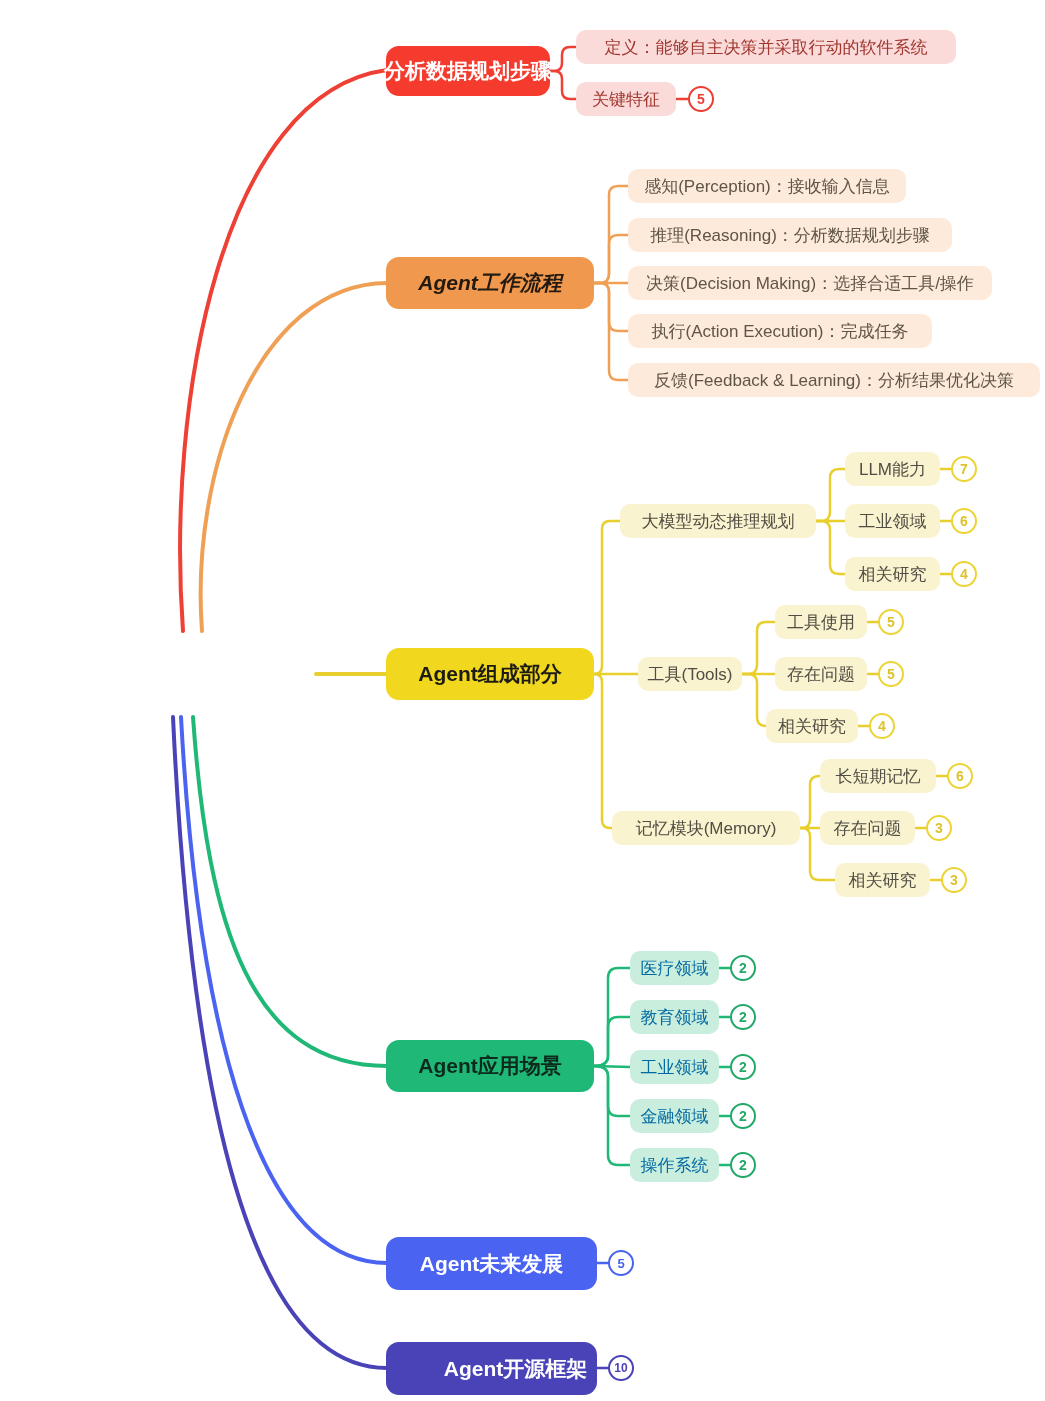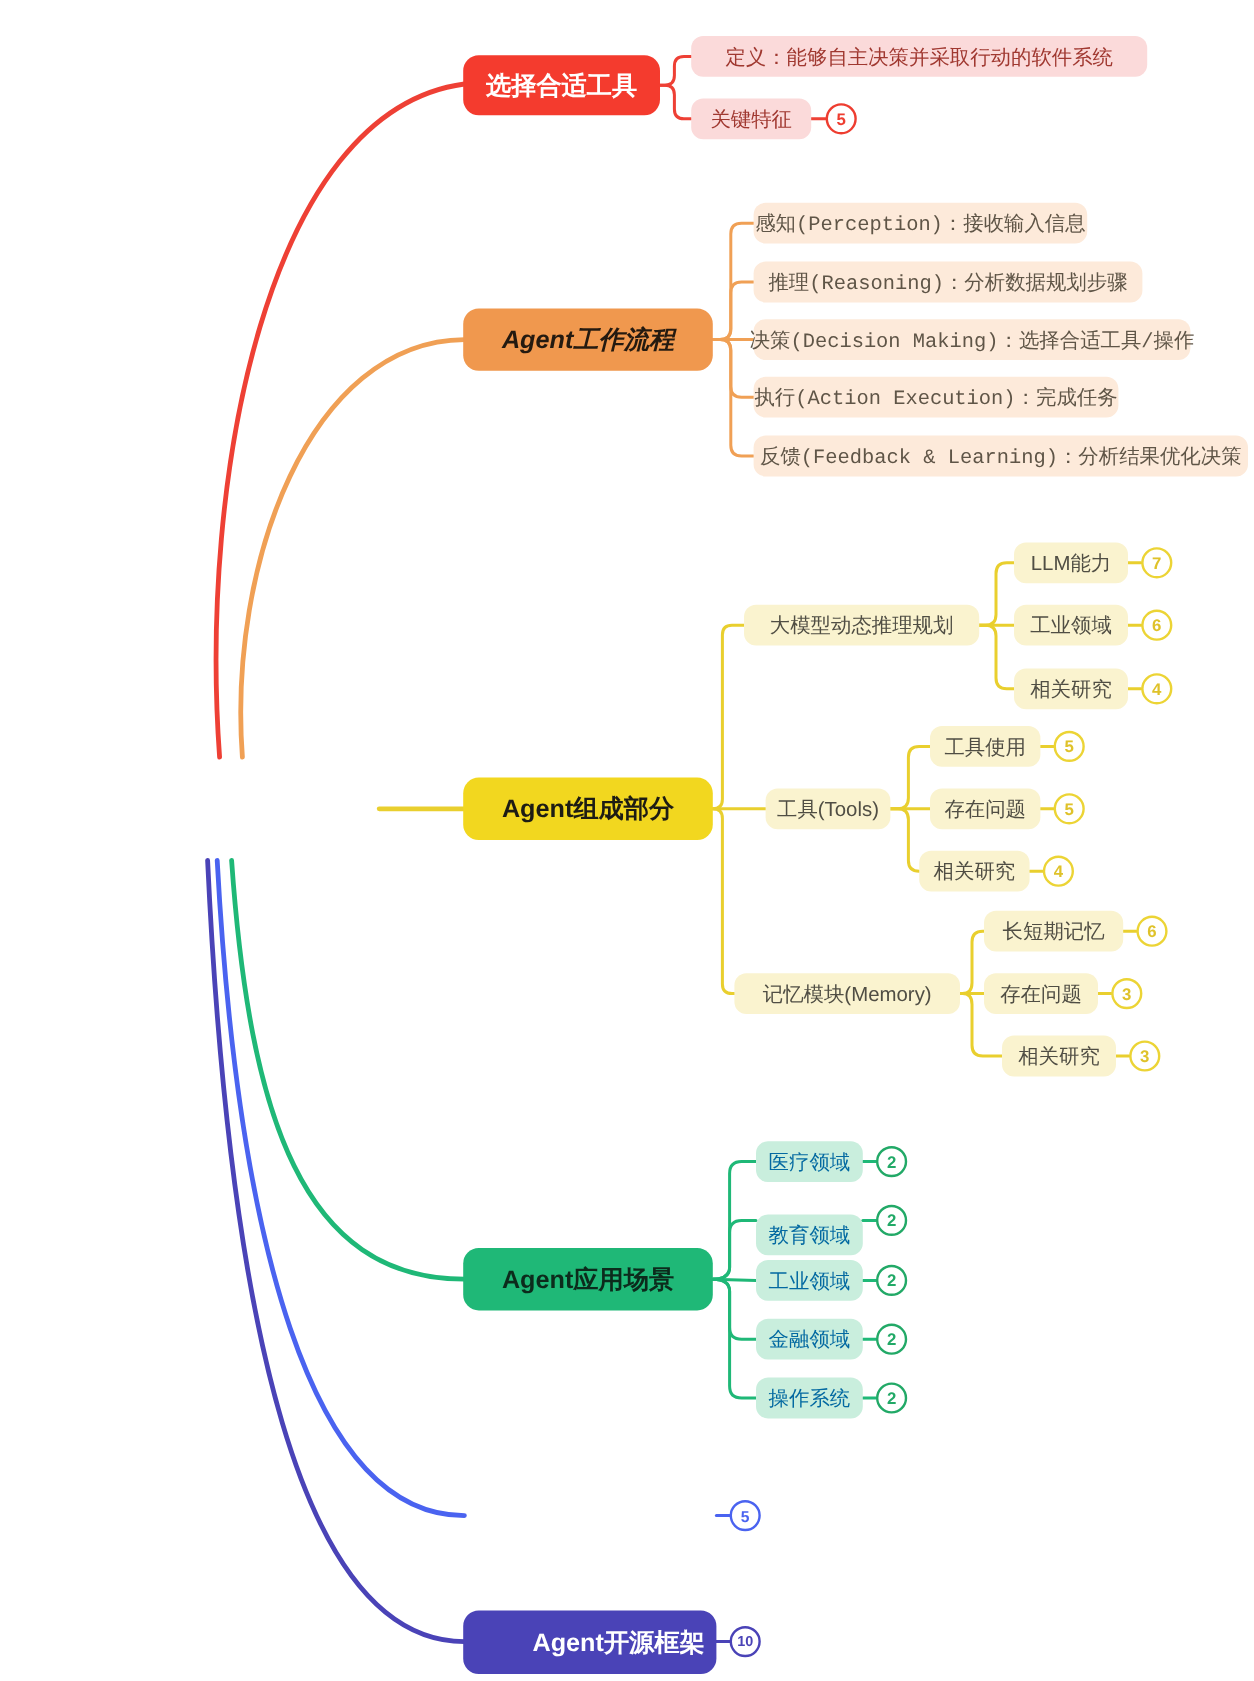--- a/index.html
+++ b/index.html
@@ -18,21 +18,21 @@
   }
   .main{font-size:21px;font-weight:bold;border-radius:13px;}
   .main-red{background:#f43b2e;color:#ffffff;}
   .main-orange{background:#f0984e;color:#241a10;}
   .main-yellow{background:#f2d71f;color:#1d1c14;text-align:center;}
   .main-green{background:#1fb877;color:#0c2b1c;}
   .main-blue{background:#4a63f0;color:#ffffff;}
   .main-indigo{background:#4a43b7;color:#ffffff;padding-left:48px;}
   .child{font-size:17px;border-radius:10px;height:34px;padding:0 4px;}
   .child-pink{background:#fbdada;color:#a03830;}
-  .child-peach{background:#fdeada;color:#5f5547;font-family:Liberation Mono, monospace;}
+  .child-peach{background:#fdeada;color:#5f5547;}
   .child-cream{background:#faf3cf;color:#504e44;}
   .child-mint{background:#c9eedd;color:#0369a1;}
   .badge{
     position:absolute;width:26px;height:26px;border-radius:50%;background:#ffffff;
     box-sizing:border-box;display:flex;align-items:center;justify-content:center;
     font-size:14px;font-weight:bold;
   }
   .badge-red{border:2px solid #ee3d30;color:#ee3d30;}
   .badge-yellow{border:2px solid #ecd435;color:#dfc22a;}
   .badge-green{border:2px solid #22a967;color:#22a967;}
@@ -108,21 +108,21 @@
     <g stroke="#4a63f0" stroke-width="2.5" stroke-linecap="round">
       <line x1="597" y1="1263" x2="608" y2="1263"></line>
     </g>
     <g stroke="#4a43b7" stroke-width="2.5" stroke-linecap="round">
       <line x1="597" y1="1368" x2="608" y2="1368"></line>
     </g>
   </svg>
 
 
   <div class="node main main-red" style="left:386px;top:46px;width:164px;height:50px;">
-    <span>选择合适工具</span>
+    <span>分析数据规划步骤</span>
   </div>
   <div class="node child child-pink" style="left:576px;top:30px;width:380px;">
     <span>定义：能够自主决策并采取行动的软件系统</span>
   </div>
   <div class="node child child-pink" style="left:576px;top:82px;width:100px;">
     <span>关键特征</span>
   </div>
   <div class="badge badge-red" style="left:688px;top:86px;">5</div>
 
   <div class="node main main-orange" style="left:386px;top:257px;width:208px;height:52px;font-style:italic;">
@@ -196,37 +196,40 @@
   </div>
   <div class="badge badge-yellow" style="left:941px;top:867px;">3</div>
 
   <div class="node main main-green" style="left:386px;top:1040px;width:208px;height:52px;">
     <span>Agent应用场景</span>
   </div>
   <div class="node child child-mint" style="left:630px;top:951px;width:89px;">
     <span>医疗领域</span>
   </div>
   <div class="badge badge-green" style="left:730px;top:955px;">2</div>
-  <div class="node child child-mint" style="left:630px;top:1000px;width:89px;margin-top:12px;">
+  <div class="node child child-mint" style="left:630px;top:1000px;width:89px;">
     <span>教育领域</span>
   </div>
   <div class="badge badge-green" style="left:730px;top:1004px;">2</div>
   <div class="node child child-mint" style="left:630px;top:1050px;width:89px;">
     <span>工业领域</span>
   </div>
   <div class="badge badge-green" style="left:730px;top:1054px;">2</div>
   <div class="node child child-mint" style="left:630px;top:1099px;width:89px;">
     <span>金融领域</span>
   </div>
   <div class="badge badge-green" style="left:730px;top:1103px;">2</div>
   <div class="node child child-mint" style="left:630px;top:1148px;width:89px;">
     <span>操作系统</span>
   </div>
   <div class="badge badge-green" style="left:730px;top:1152px;">2</div>
 
+  <div class="node main main-blue" style="left:386px;top:1237px;width:211px;height:53px;">
+    <span>Agent未来发展</span>
+  </div>
   <div class="badge badge-blue" style="left:608px;top:1250px;">5</div>
 
   <div class="node main main-indigo" style="left:386px;top:1342px;width:211px;height:53px;">
     <span>Agent开源框架</span>
   </div>
   <div class="badge badge-indigo" style="left:608px;top:1355px;">10</div>
 
 </div>
 
 </body></html>

